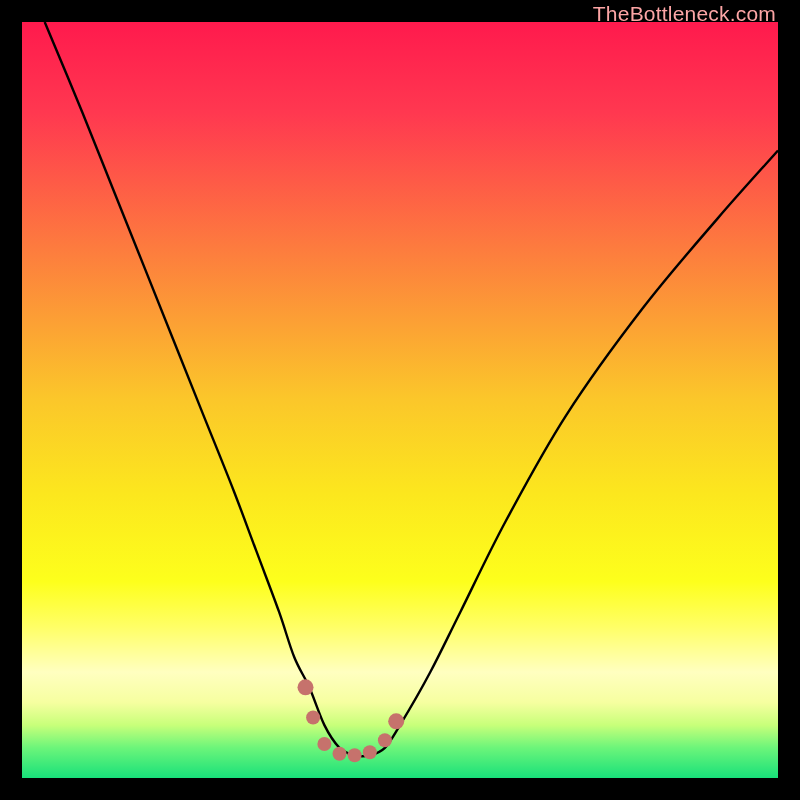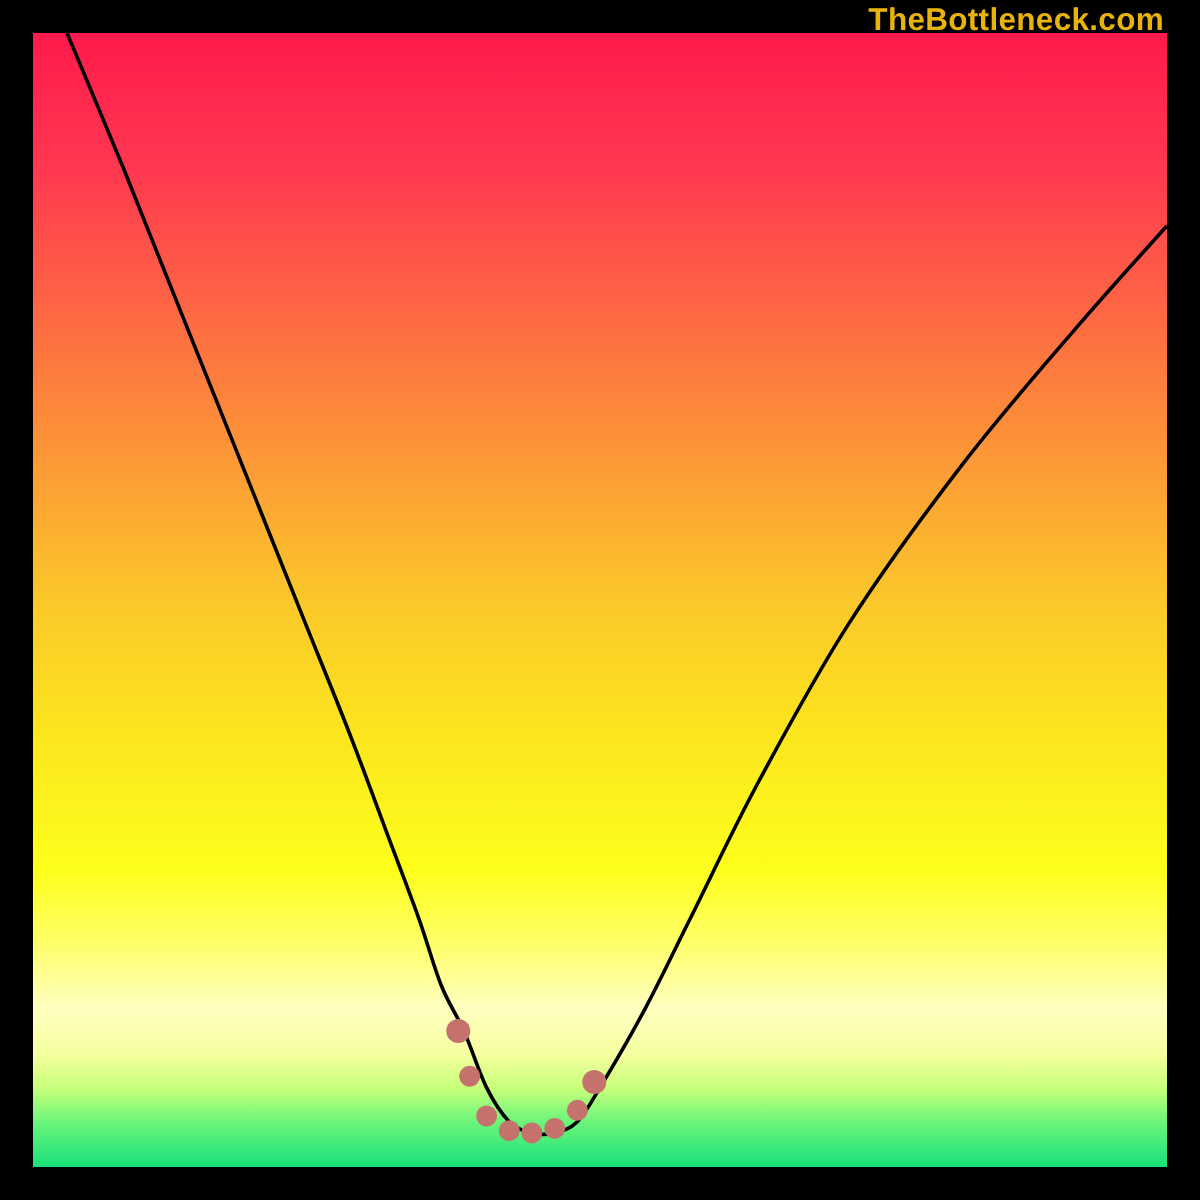--- a/index.html
+++ b/index.html
@@ -31,23 +31,23 @@
   .curve-svg {
     position: absolute;
     inset: 0;
     width: 100%;
     height: 100%;
   }
   .watermark {
     position: absolute;
     top: 2px;
     right: 24px;
-    color: #eab308;
+    color: #fca5a5;
     font-size: 21px;
-    font-weight: 700;
+    font-weight: 400;
     letter-spacing: 0.2px;
   }
 </style>
 </head>
 <body>
 
 <div class="frame">
   <div class="plot-area">
     <svg class="gradient-bg" viewBox="0 0 756 756" preserveAspectRatio="none">
       <defs>

